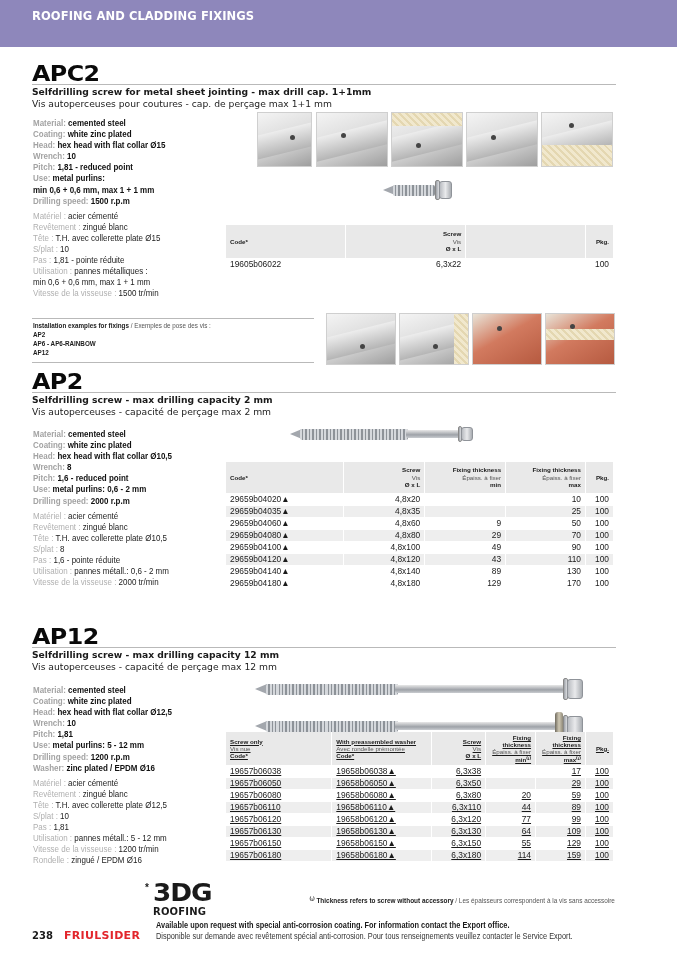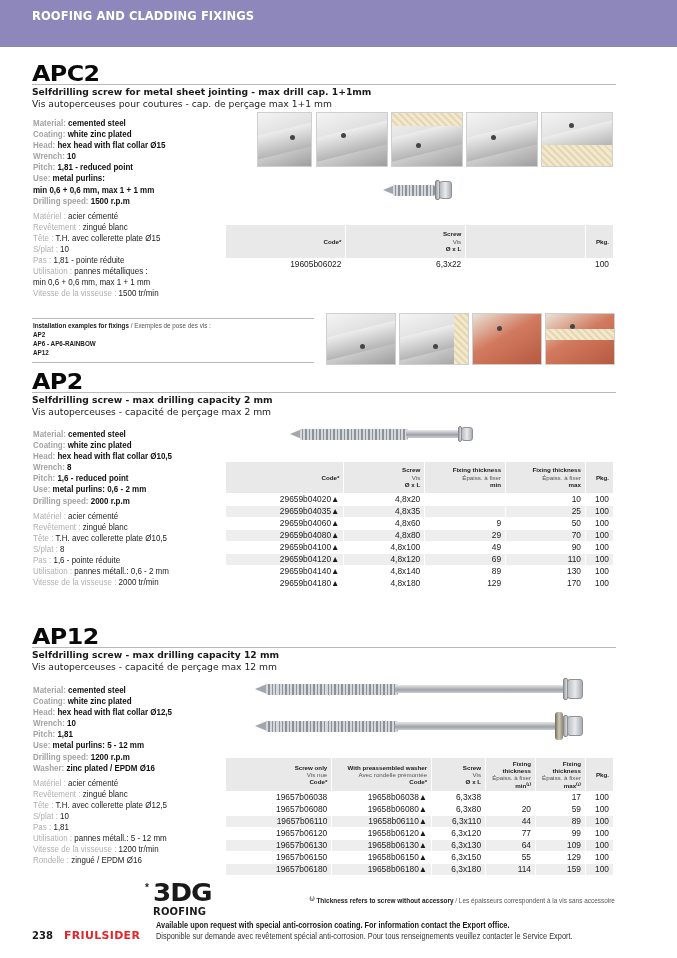--- a/index.html
+++ b/index.html
@@ -23,21 +23,21 @@
   .specs .fr .lbl { color: #b0b0b0; }
   .specs .fr .val { color: #222; }
 
   table.tbl { position: absolute; border-collapse: collapse; font-family: "Liberation Sans", sans-serif; font-size: 8.4px; color: #1a1a1a; }
   table.tbl th { background: #e9e9e9; font-size: 6.2px; font-weight: bold; vertical-align: middle; padding: 2px 4px; line-height: 7.2px; border-right: 1px solid #ffffff; }
   table.tbl th .fr { font-weight: normal; color: #555; display: block; }
   table.tbl th .b { display: block; }
   table.tbl td { padding: 0 4px; height: 11px; line-height: 11px; border-right: 1px solid #ffffff; border-top: 1px solid #ffffff; }
   table.tbl tr.even td { background: #eeeeee; }
   table.tbl .r { text-align: right; }
-  table.tbl .l { text-align: right; }
+  table.tbl .l { text-align: left; }
 
   .img-tile { position: absolute; border: 1px solid #cfcfcf; background: linear-gradient(160deg, #f4f4f4 0%, #d8d8d8 55%, #9e9e9e 100%); overflow: hidden; }
   .img-tile .fold { position: absolute; left: 0; right: 0; height: 45%; top: 30%; background: linear-gradient(180deg, #ededed, #b5b5b5); transform: skewY(-14deg); }
   .img-tile.foam .foam { position: absolute; left: 0; right: 0; bottom: 0; height: 40%; background: repeating-linear-gradient(45deg, #f1e8cd 0 3px, #e4d7b1 3px 5px); }
   .img-tile.red { background: linear-gradient(150deg, #e9e4d8 0%, #d27a5f 45%, #b65a40 100%); }
   .img-tile.red .foam { position: absolute; left: 0; right: 0; top: 30%; height: 22%; background: repeating-linear-gradient(45deg, #f1e8cd 0 3px, #e4d7b1 3px 5px); }
   .img-tile .screwdot { position: absolute; width: 5px; height: 5px; border-radius: 50%; background: #444; }
 
   .screw { position: absolute; }
   .screw .shank { position: absolute; top: 50%; height: 8px; margin-top: -4px; border-radius: 2px; background: linear-gradient(180deg, #e8e8e8, #9ea2a8 60%, #c9ccd0); }
@@ -266,21 +266,21 @@
     <tr>
         <td class="l">29659b04100▲</td>
         <td class="r">4,8x100</td>
         <td class="r">49</td>
         <td class="r">90</td>
         <td class="r">100</td>
       </tr>
     <tr class="even">
         <td class="l">29659b04120▲</td>
         <td class="r">4,8x120</td>
-        <td class="r">69</td>
+        <td class="r">43</td>
         <td class="r">110</td>
         <td class="r">100</td>
       </tr>
     <tr>
         <td class="l">29659b04140▲</td>
         <td class="r">4,8x140</td>
         <td class="r">89</td>
         <td class="r">130</td>
         <td class="r">100</td>
       </tr>
@@ -331,21 +331,21 @@
 </div>
 <div class="screw" style="left:255px;top:710px;width:332px;height:32px;">
   <div class="tip" style="left:0;"></div>
   <div class="thread" style="left:11px;width:132px;"></div>
   <div class="shank" style="left:140px;width:162px;"></div>
   <div class="washer" style="left:300px;width:8px;height:28px;margin-top:-14px;"></div>
   <div class="collar" style="left:308px;width:5px;height:22px;margin-top:-11px;"></div>
   <div class="head" style="left:312px;width:16px;height:20px;margin-top:-10px;"></div>
 </div>
 
-<table class="tbl" style="left:226px;top:758px;width:388px;">
+<table class="tbl" style="left:226px;top:732px;width:388px;text-decoration:underline;">
   <thead>
     <tr style="height:31px;">
       <th class="l" style="width:106px;">
           <span class="b">Screw only</span>
           <span class="fr">Vis nue</span>
           <span class="b">Code*</span>
         </th>
       <th class="l" style="width:100px;">
           <span class="b">With preassembled washer</span>
           <span class="fr">Avec rondelle prémontée</span>
@@ -371,20 +371,28 @@
   </thead>
   <tbody>
     <tr>
         <td class="l">19657b06038</td>
         <td class="l">19658b06038▲</td>
         <td class="r">6,3x38</td>
         <td class="r"></td>
         <td class="r">17</td>
         <td class="r">100</td>
       </tr>
+    <tr class="even">
+        <td class="l">19657b06050</td>
+        <td class="l">19658b06050▲</td>
+        <td class="r">6,3x50</td>
+        <td class="r"></td>
+        <td class="r">29</td>
+        <td class="r">100</td>
+      </tr>
     <tr>
         <td class="l">19657b06080</td>
         <td class="l">19658b06080▲</td>
         <td class="r">6,3x80</td>
         <td class="r">20</td>
         <td class="r">59</td>
         <td class="r">100</td>
       </tr>
     <tr class="even">
         <td class="l">19657b06110</td>

